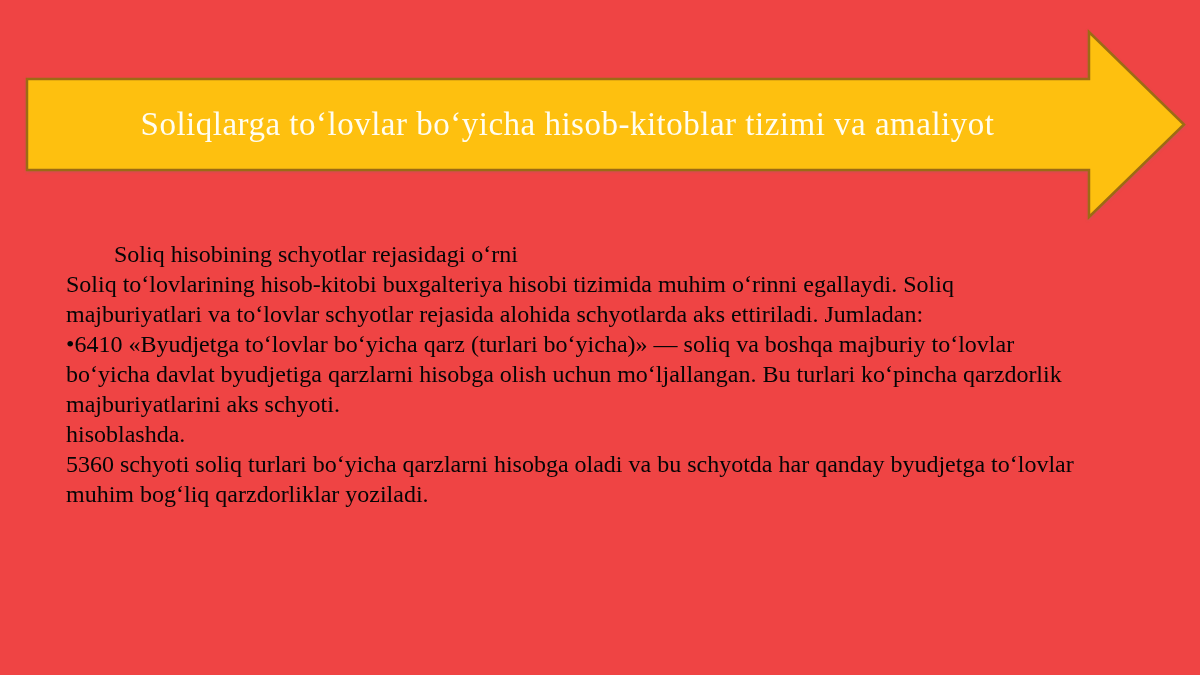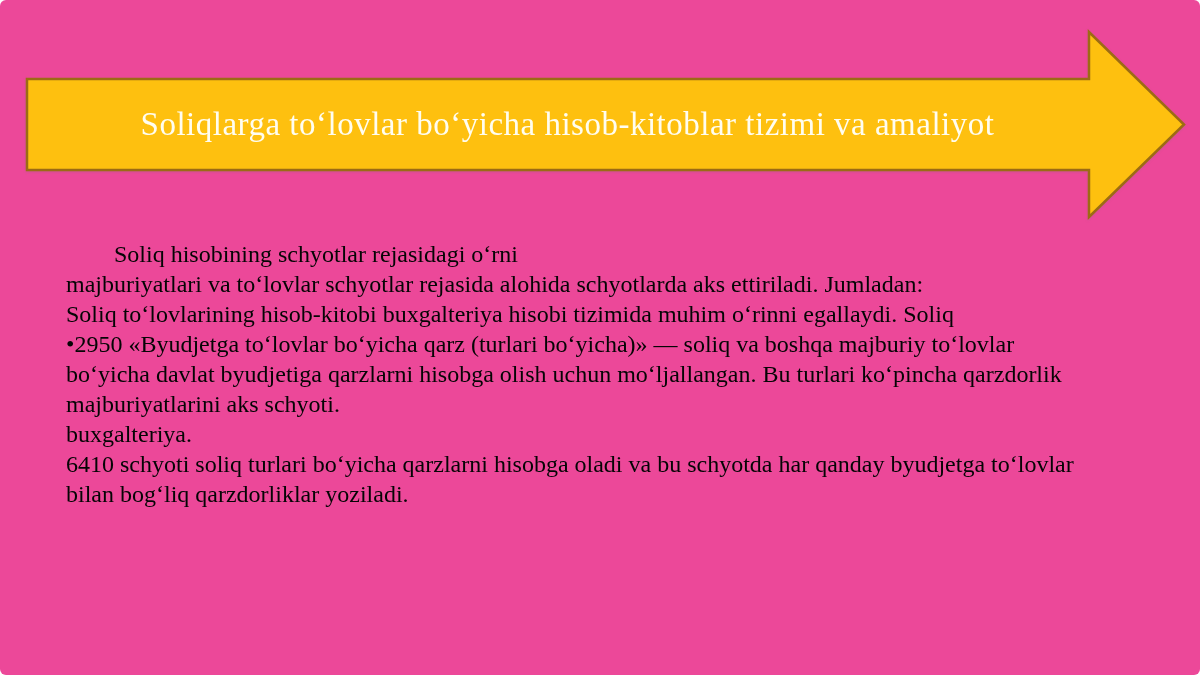--- a/index.html
+++ b/index.html
@@ -10,22 +10,21 @@
     width: 1200px;
     height: 675px;
     background: #fefefe;
     position: relative;
     overflow: hidden;
     font-family: "Liberation Serif", serif;
   }
   .slide {
     position: absolute;
     inset: 0;
-    background: #ec4899;
-    border-radius: 6px;
+    background: #ef4444;
   }
   
   .banner-svg {
     position: absolute;
     left: 0;
     top: 0;
     width: 1200px;
     height: 260px;
     filter: drop-shadow(0 1px 1px rgba(120,120,120,0.25));
   }
@@ -75,23 +74,23 @@
 <div class="slide">
 
   <svg class="banner-svg" viewBox="0 0 1200 260" aria-hidden="true">
     <polygon points="27,79 1089,79 1089,32 1184,124.5 1089,217 1089,170 27,170"></polygon>
   </svg>
 
   <div class="banner-title">Soliqlarga toʻlovlar boʻyicha hisob-kitoblar tizimi va amaliyot</div>
 
   <div class="body-text">
     <div class="text-line indent">Soliq hisobining schyotlar rejasidagi oʻrni</div>
+    <div class="text-line">Soliq toʻlovlarining hisob-kitobi buxgalteriya hisobi tizimida muhim oʻrinni egallaydi. Soliq</div>
     <div class="text-line">majburiyatlari va toʻlovlar schyotlar rejasida alohida schyotlarda aks ettiriladi. Jumladan:</div>
-    <div class="text-line">Soliq toʻlovlarining hisob-kitobi buxgalteriya hisobi tizimida muhim oʻrinni egallaydi. Soliq</div>
-    <div class="text-line">•2950 «Byudjetga toʻlovlar boʻyicha qarz (turlari boʻyicha)» — soliq va boshqa majburiy toʻlovlar</div>
+    <div class="text-line">•6410 «Byudjetga toʻlovlar boʻyicha qarz (turlari boʻyicha)» — soliq va boshqa majburiy toʻlovlar</div>
     <div class="text-line">boʻyicha davlat byudjetiga qarzlarni hisobga olish uchun moʻljallangan. Bu turlari koʻpincha qarzdorlik</div>
     <div class="text-line">majburiyatlarini aks schyoti.</div>
-    <div class="text-line">buxgalteriya.</div>
-    <div class="text-line">6410 schyoti soliq turlari boʻyicha qarzlarni hisobga oladi va bu schyotda har qanday byudjetga toʻlovlar</div>
-    <div class="text-line">bilan bogʻliq qarzdorliklar yoziladi.</div>
+    <div class="text-line">hisoblashda.</div>
+    <div class="text-line">5360 schyoti soliq turlari boʻyicha qarzlarni hisobga oladi va bu schyotda har qanday byudjetga toʻlovlar</div>
+    <div class="text-line">muhim bogʻliq qarzdorliklar yoziladi.</div>
   </div>
 
 </div>
 
 </body></html>

